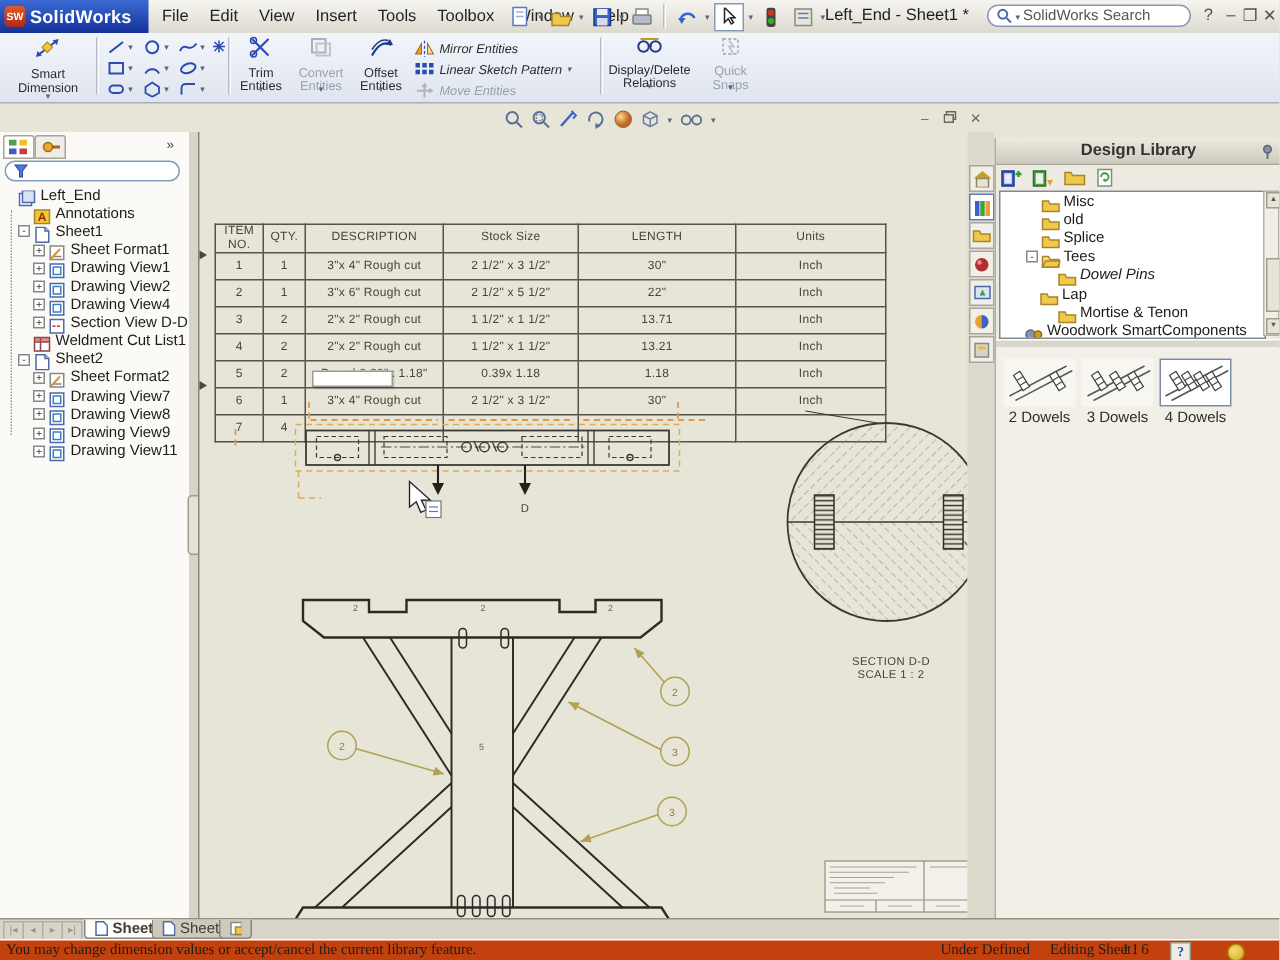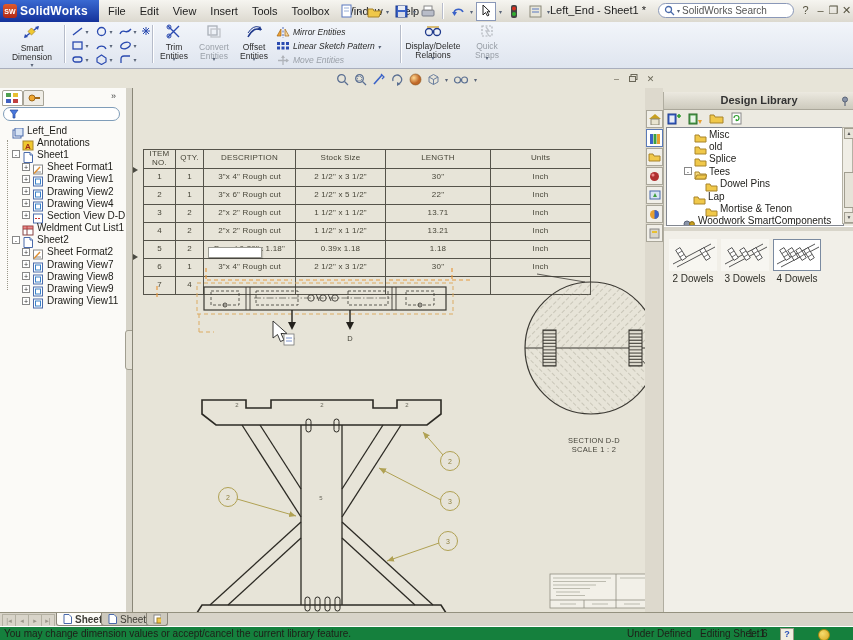--- a/index.html
+++ b/index.html
@@ -84,21 +84,21 @@
   .libitem{position:absolute;top:8px;width:50px;text-align:center;}
   .libitem .ic{width:46px;height:30px;margin:0 auto;background:#f7f6f1;border:1px solid transparent;}
   .libitem.selected .ic{border:1px solid #7a8aa0;background:#fff;}
   .libitem .cap{font-size:10px;color:#2e2d26;margin-top:2px;}
 
   
   .sheetbar{left:0;top:612px;width:853px;height:14px;background:#d8d4c9;border-top:1px solid #94917f;}
   .navbtn{position:absolute;top:1px;width:12px;height:12px;background:#d8d4c9;border:1px solid #b3b0a2;color:#9a978a;font-size:7px;line-height:11px;text-align:center;}
   .sheettab{position:absolute;top:0;height:13px;font-size:10px;color:#3f3e37;padding:0 6px;border:1px solid #898578;border-top:none;background:#cdc9bd;display:flex;align-items:center;gap:3px;box-sizing:border-box;border-radius:0 0 3px 3px;}
   .sheettab.active{background:#fdfcf8;font-weight:bold;}
-  .statusbar{left:0;top:626px;width:853px;height:14px;background:#15803d;border-top:1px solid #fff;display:block;}
+  .statusbar{left:0;top:626px;width:853px;height:14px;background:#c2410c;border-top:1px solid #fff;display:block;font-family:Liberation Serif, serif;}
   .status-msg{position:absolute;left:4px;top:1px;font-size:10px;color:#1e1d18;}
   .status-right{position:absolute;top:1px;font-size:10px;color:#1e1d18;}
   .qmark{position:absolute;left:780px;top:1px;width:12px;height:11px;border:1px solid #9a9786;background:#f0ede0;color:#2a50b8;font-size:9px;font-weight:bold;text-align:center;line-height:11px;}
   .coin{position:absolute;left:818px;top:2px;width:10px;height:10px;border-radius:50%;background:radial-gradient(circle at 35% 35%,#f5dc6e,#d8a820);border:1px solid #a88810;}
 </style>
 </head>
 <body>
 
 <div class="app">
 
@@ -882,21 +882,21 @@
           <span class="lbl">Splice</span>
         </div>
         <div class="trow" style="padding-left: 17px; height: 12.4px;">
           <span class="expbox">-</span>
           <span class="ticon"><svg width="13" height="10">
               <path d="M1,2 L5,2 L6,4 L12,4 L12,9 L1,9 Z" fill="#f8dc80" stroke="#a8842a"></path>
               <path d="M3,5 L13,5 L11,9 L1,9 Z" fill="#f0c84a" stroke="#a8842a"></path>
             </svg></span>
           <span class="lbl">Tees</span>
         </div>
-        <div class="trow" style="padding-left: 28px; height: 12.4px;">
+        <div class="trow" style="padding-left: 28px; height: 12.4px; font-style: italic;">
           <span class="expspacer"></span>
           <span class="ticon"><svg width="13" height="10">
               <path d="M1,2 L5,2 L6,4 L12,4 L12,9 L1,9 Z" fill="#f0c84a" stroke="#a8842a"></path>
             </svg></span>
           <span class="lbl">Dowel Pins</span>
         </div>
         <div class="trow" style="padding-left: 16px; height: 12.4px;">
           <span class="expspacer"></span>
           <span class="ticon"><svg width="13" height="10">
               <path d="M1,2 L5,2 L6,4 L12,4 L12,9 L1,9 Z" fill="#f0c84a" stroke="#a8842a"></path>

